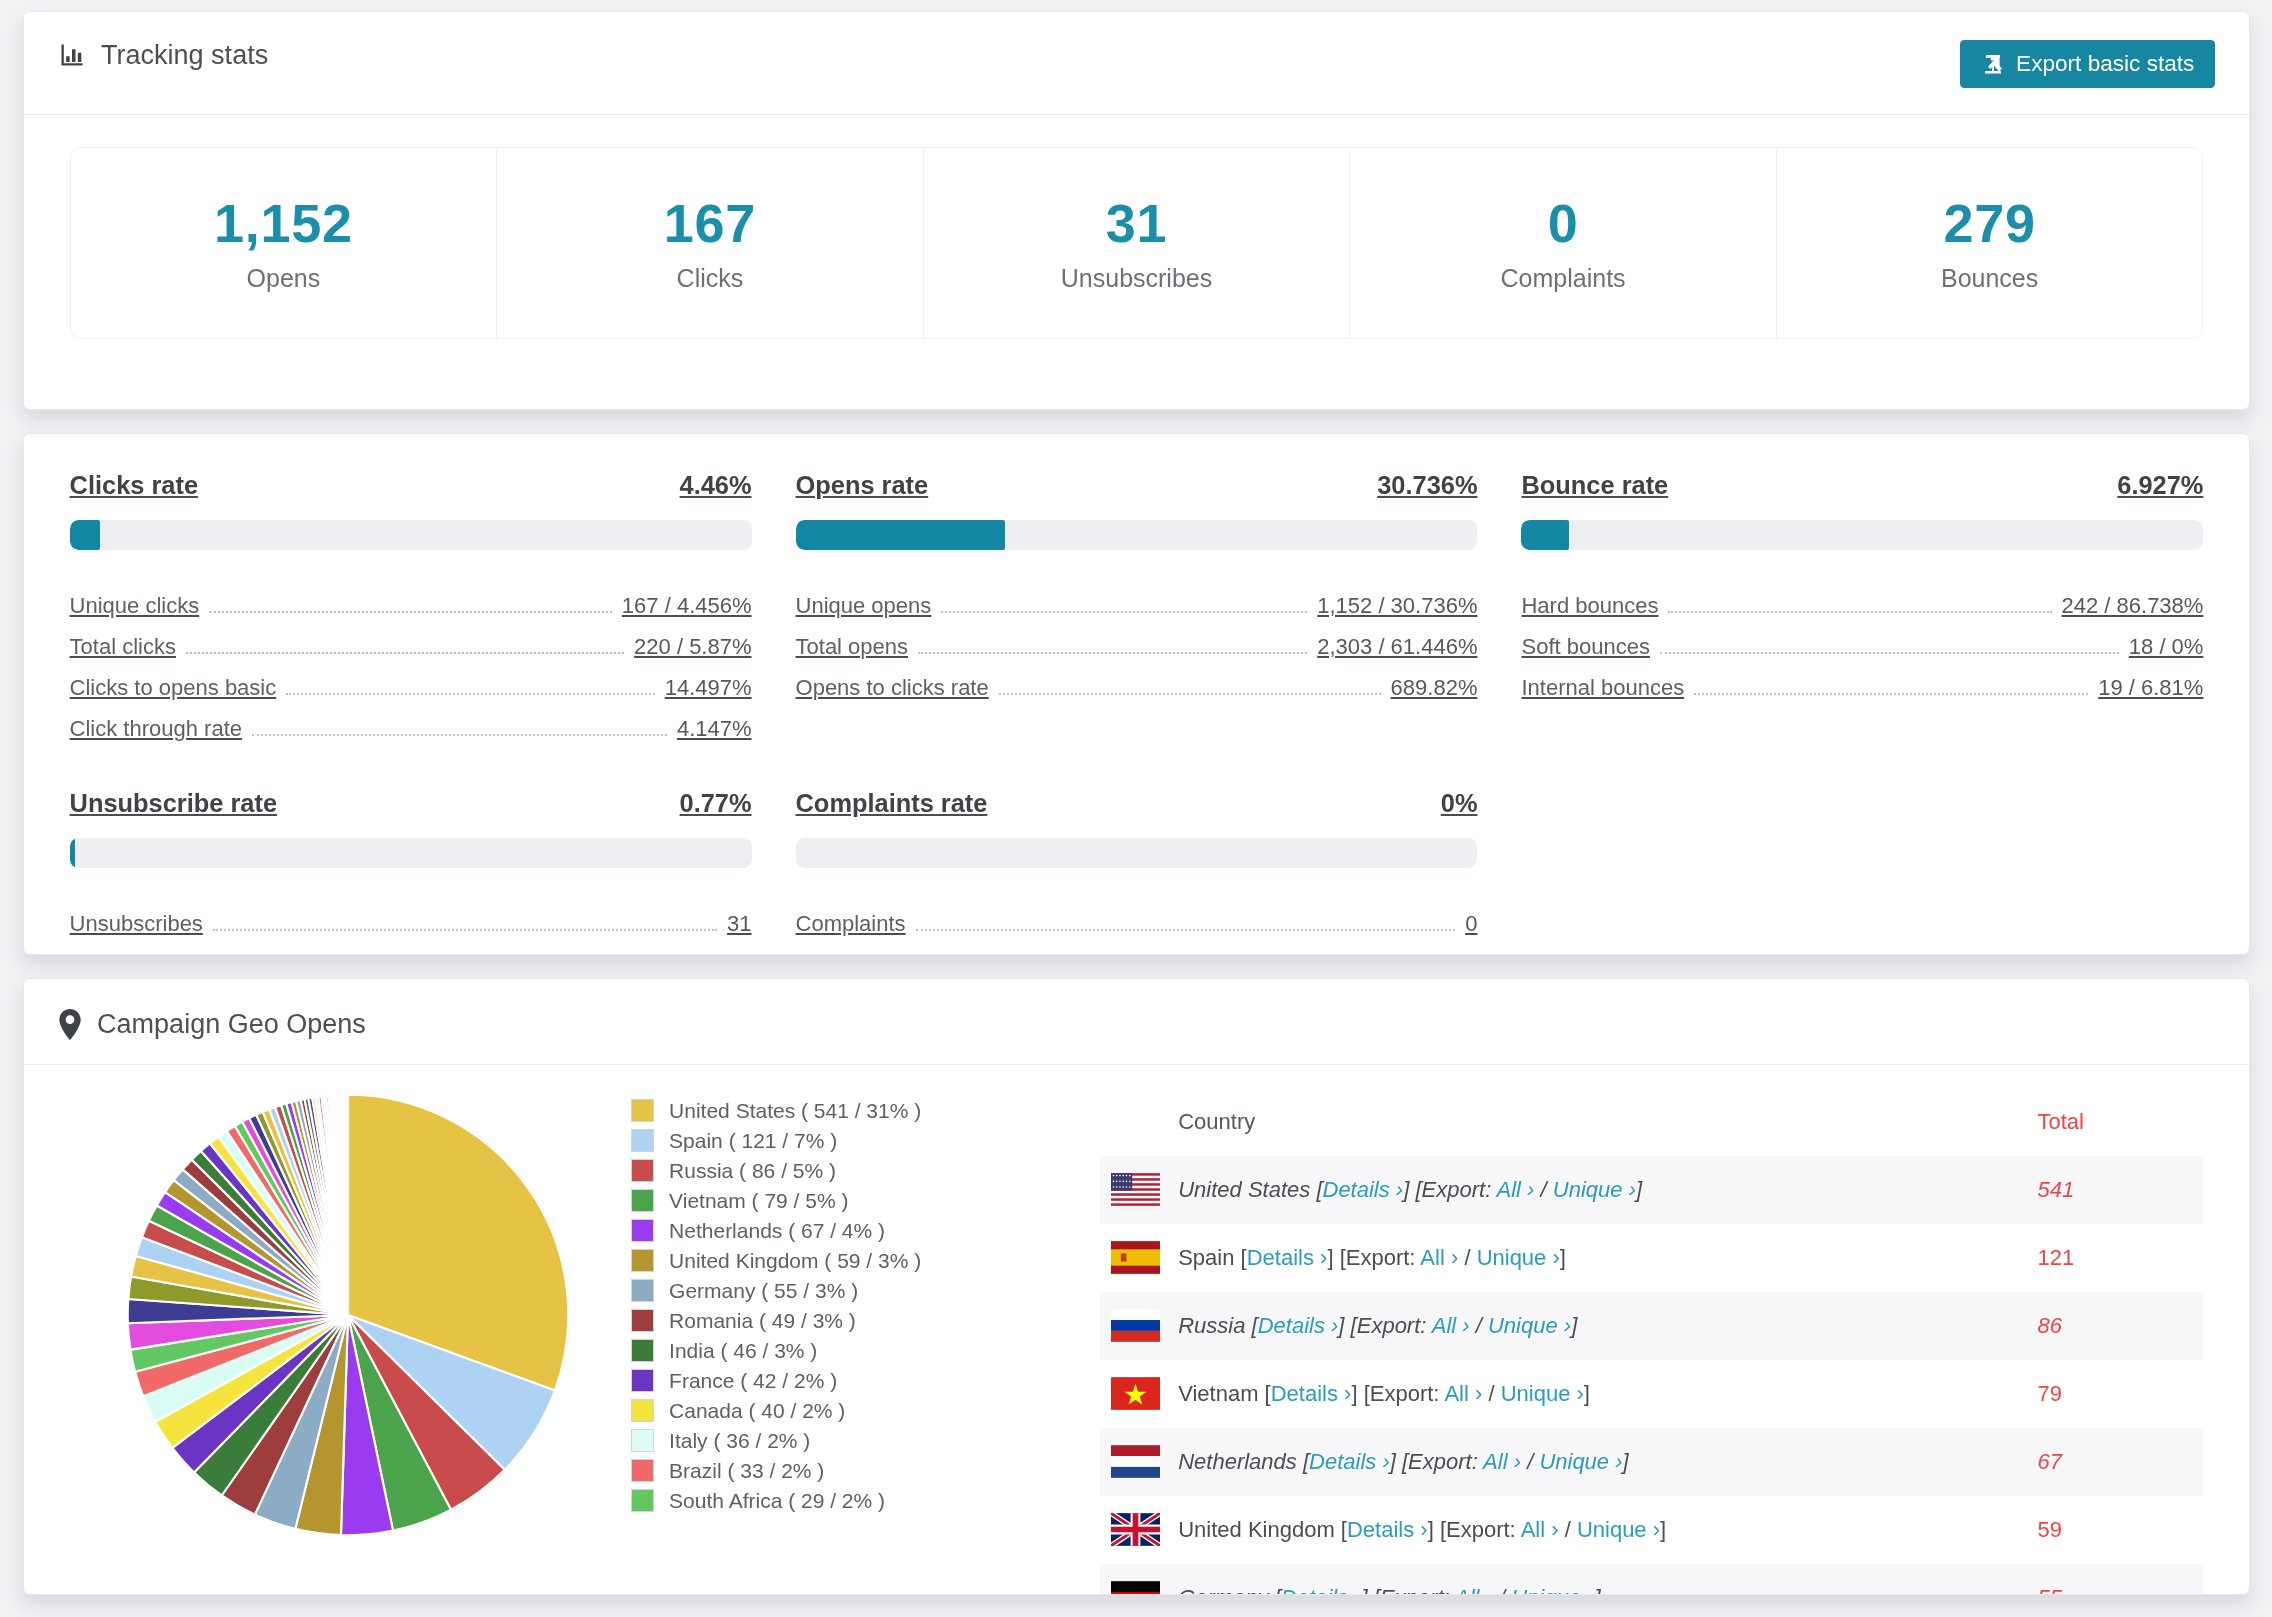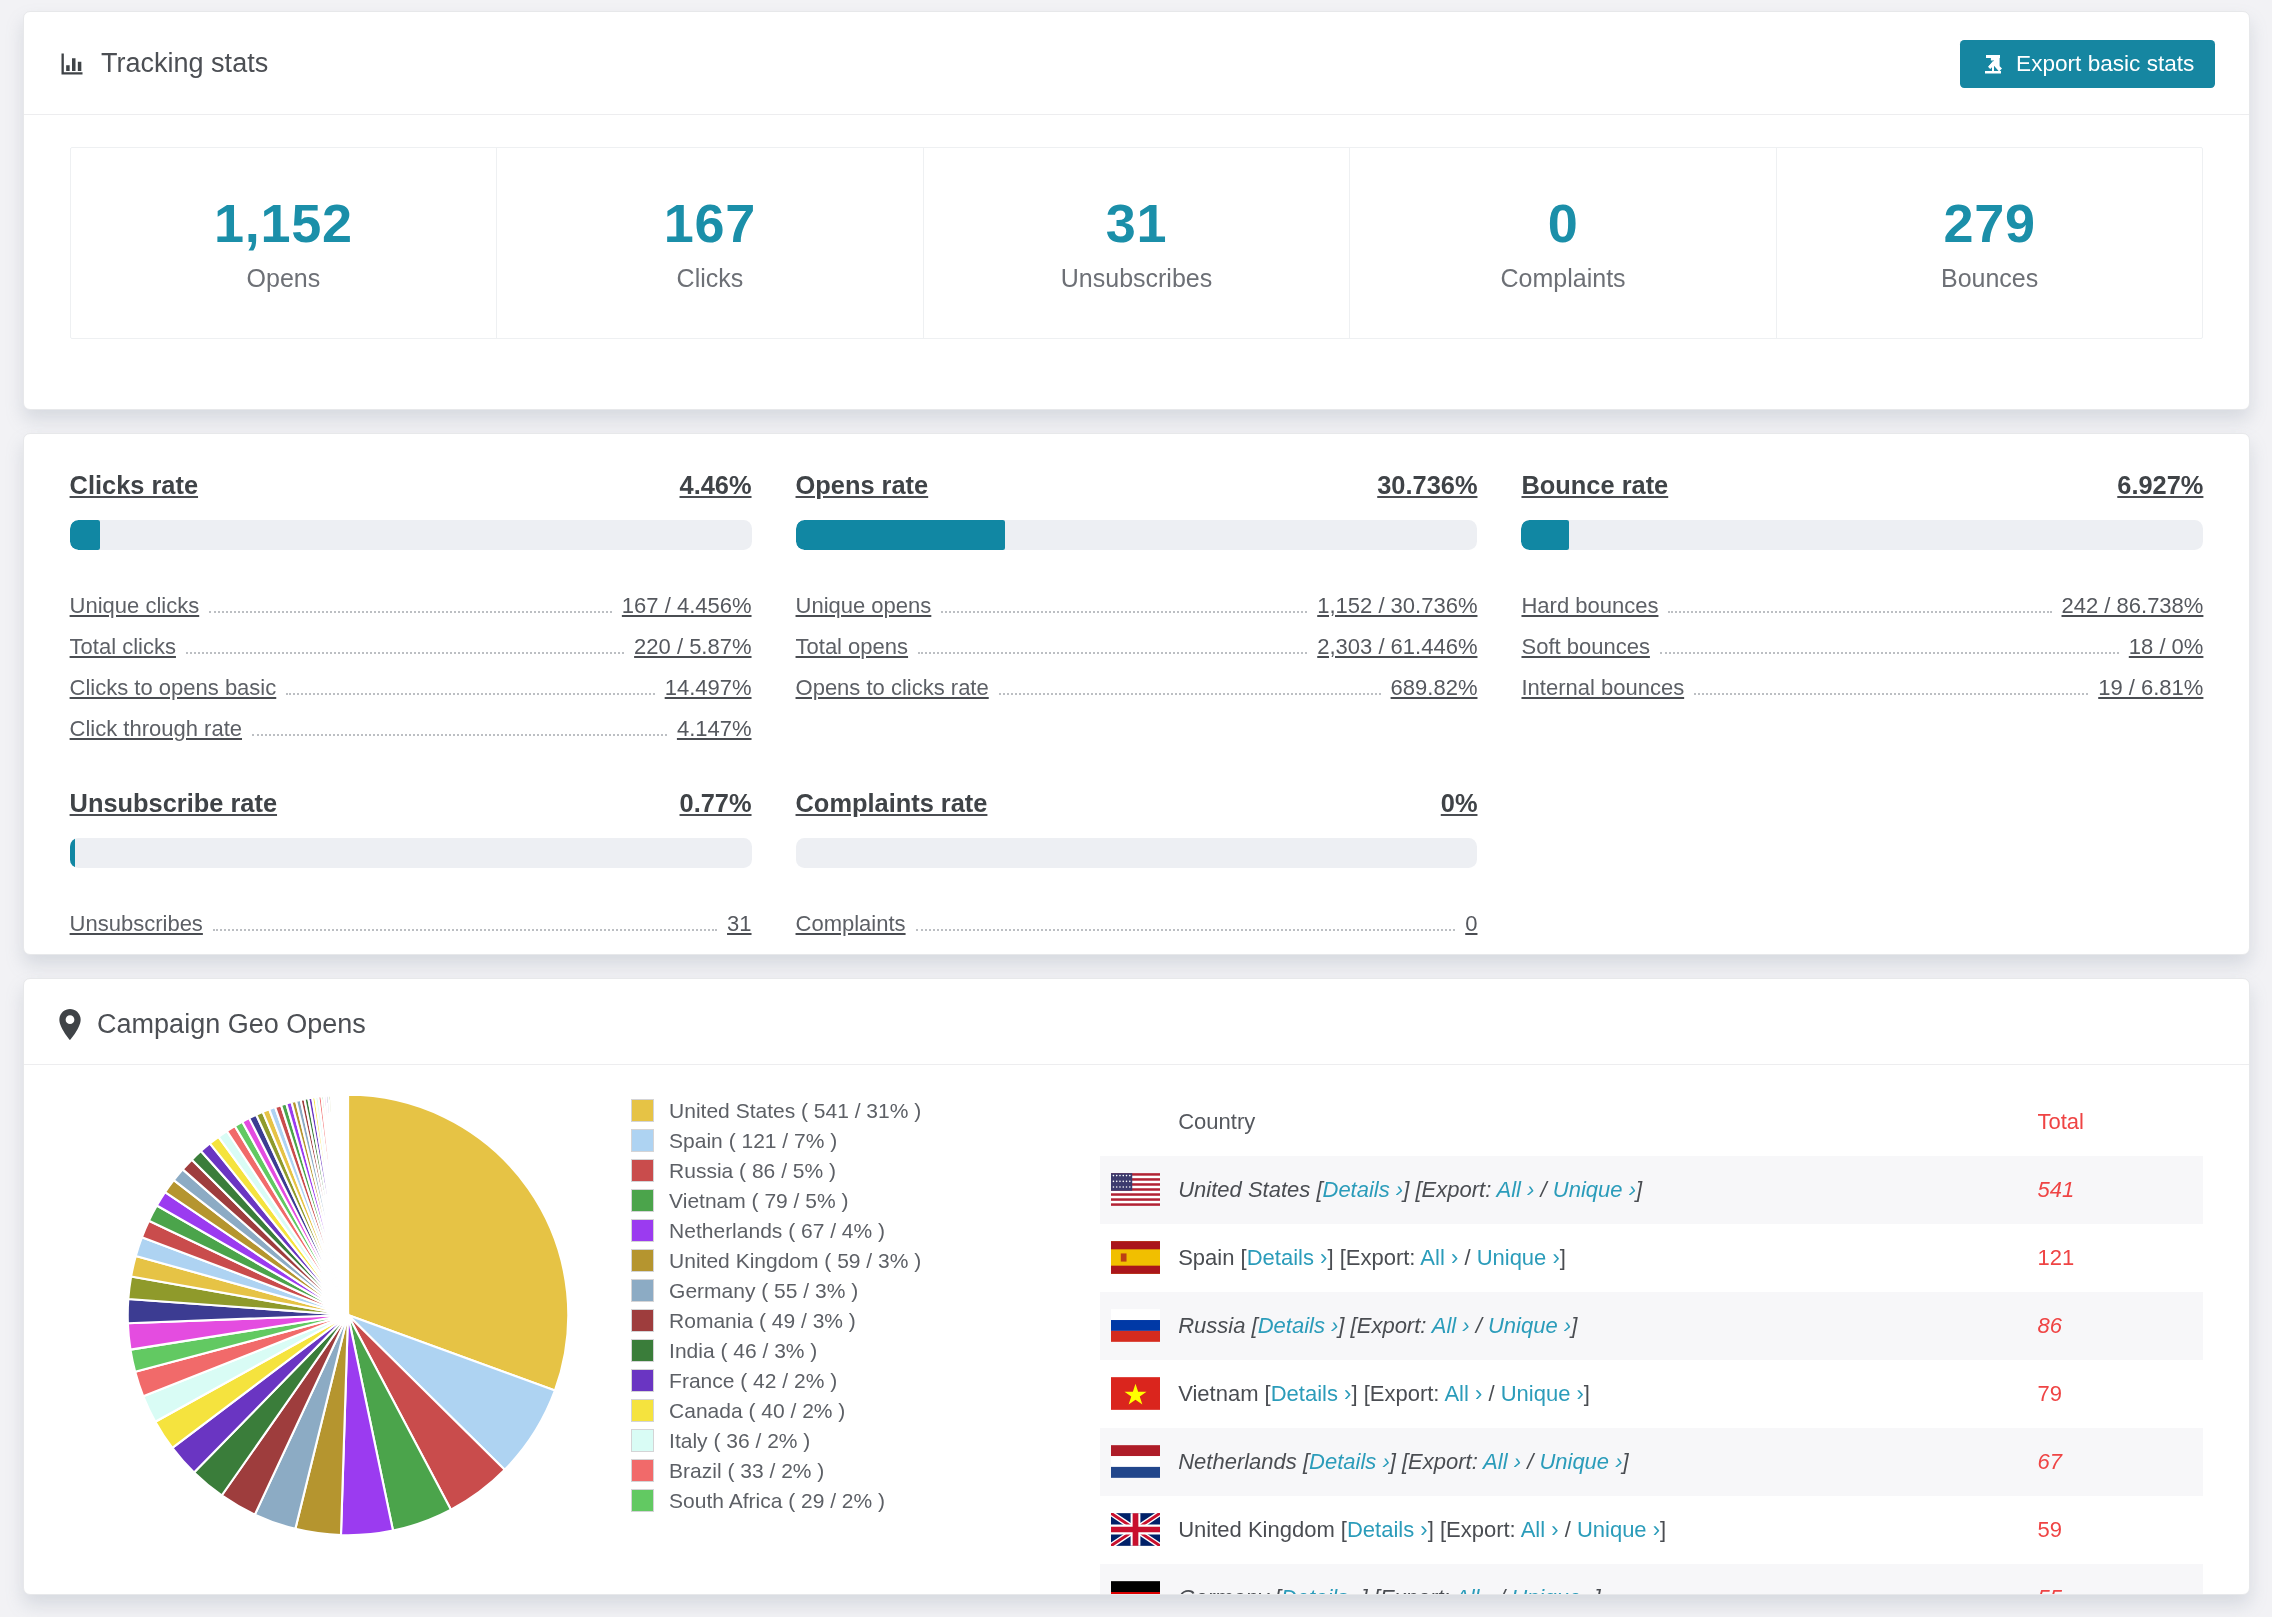--- a/index.html
+++ b/index.html
@@ -6,28 +6,28 @@
   html,body { width:2273px; height:1618px; overflow:hidden; }
   body { background:#f2f2f5; font-family:"Liberation Sans", sans-serif; color:#4a4d52; }
   .page { padding:10.6px 22.6px 0 22.6px; }
 
   .card { background:#fff; border:0.7px solid #e7e8ea; border-radius:7px;
           box-shadow:0 10px 18.4px rgba(120,130,150,.22); position:relative; }
   .card + .card { margin-top:23px; }
 
   
   .card-tracking { height:399px; overflow:hidden; }
-  .card-header { display:flex; align-items:center; justify-content:space-between;
+  .card-header { display:flex; align-items:flex-start; justify-content:space-between;
                  padding:28px 34px 25.4px 34px; border-bottom:1.4px solid #ededef; }
   .card-title { font-size:27px; font-weight:400; color:#4c4f54; display:flex; align-items:center; gap:15.5px; }
   .icon-svg { display:inline-flex; }
   .btn-export { display:flex; align-items:center; gap:11.3px; background:#1686a1; color:#fff;
                 border:none; border-radius:4.2px; padding:11.3px 21px; font-size:22.6px;
                 font-family:"Liberation Sans",sans-serif; cursor:pointer; }
-  .summary-row { display:flex; margin:32px 46px 1px 46px; border:1.4px solid #eef0f2; border-radius:2px; height:192px; }
+  .summary-row { display:flex; margin:32px 46px 1px 46px; border:1.4px solid #eef0f2; border-radius:11px; height:192px; }
   .sum-cell { flex:1; display:flex; flex-direction:column; align-items:center; justify-content:center; gap:10px; }
   .sum-cell + .sum-cell { border-left:1.4px solid #eef0f2; }
   .sum-value { font-size:54px; font-weight:700; color:#1b8fa9; letter-spacing:0.7px; }
   .sum-label { font-size:25px; color:#6d7076; }
 
   
   .card-rates { height:522px; overflow:hidden; padding:37px 46px 0 46px; }
   .rates-grid { display:grid; grid-template-columns:repeat(3,1fr); column-gap:44px; row-gap:44px;text-decoration:underline; }
   .rate-head { display:flex; justify-content:space-between; align-items:baseline; }
   .rate-title,.rate-value { font-size:25.4px; font-weight:700; color:#3f4347; }

